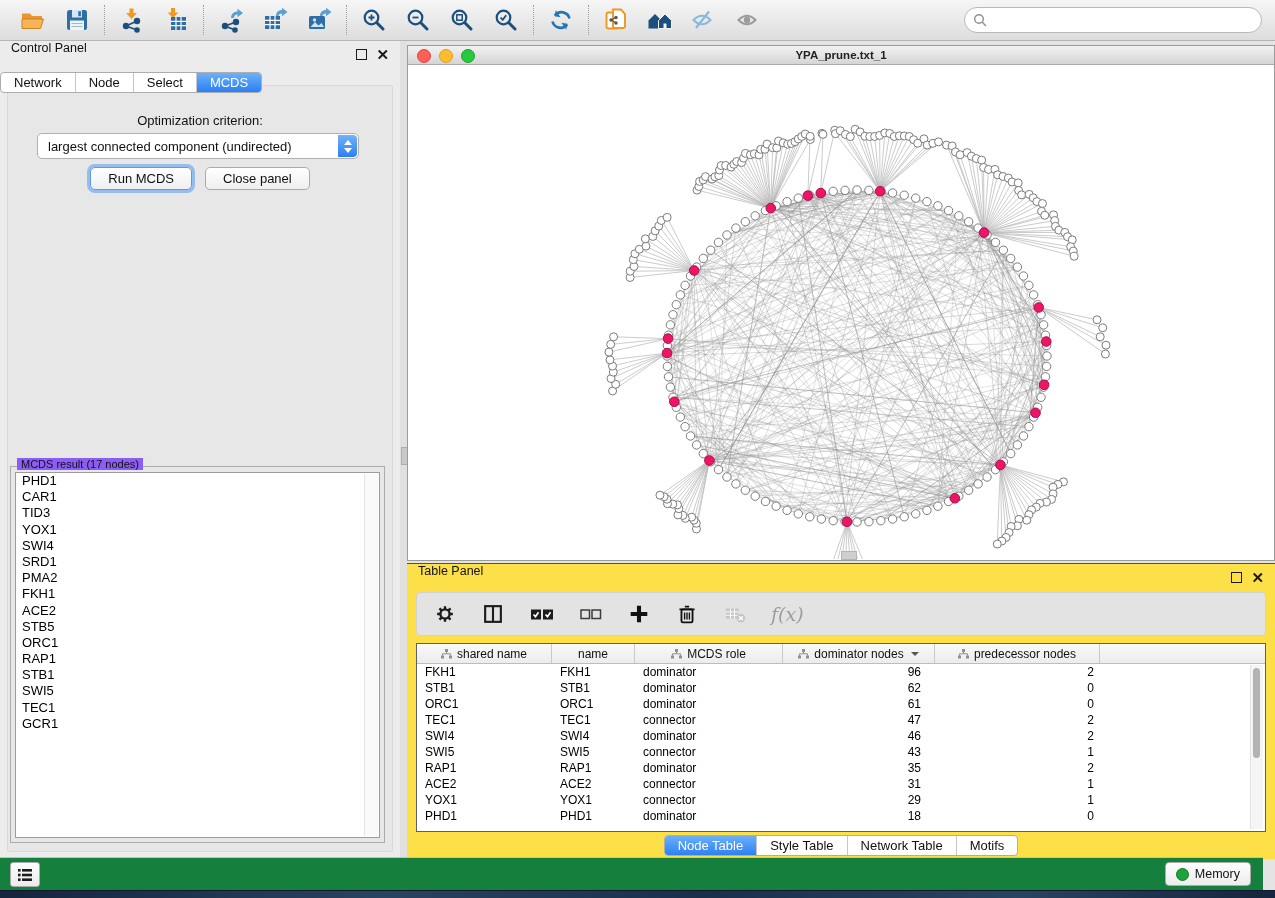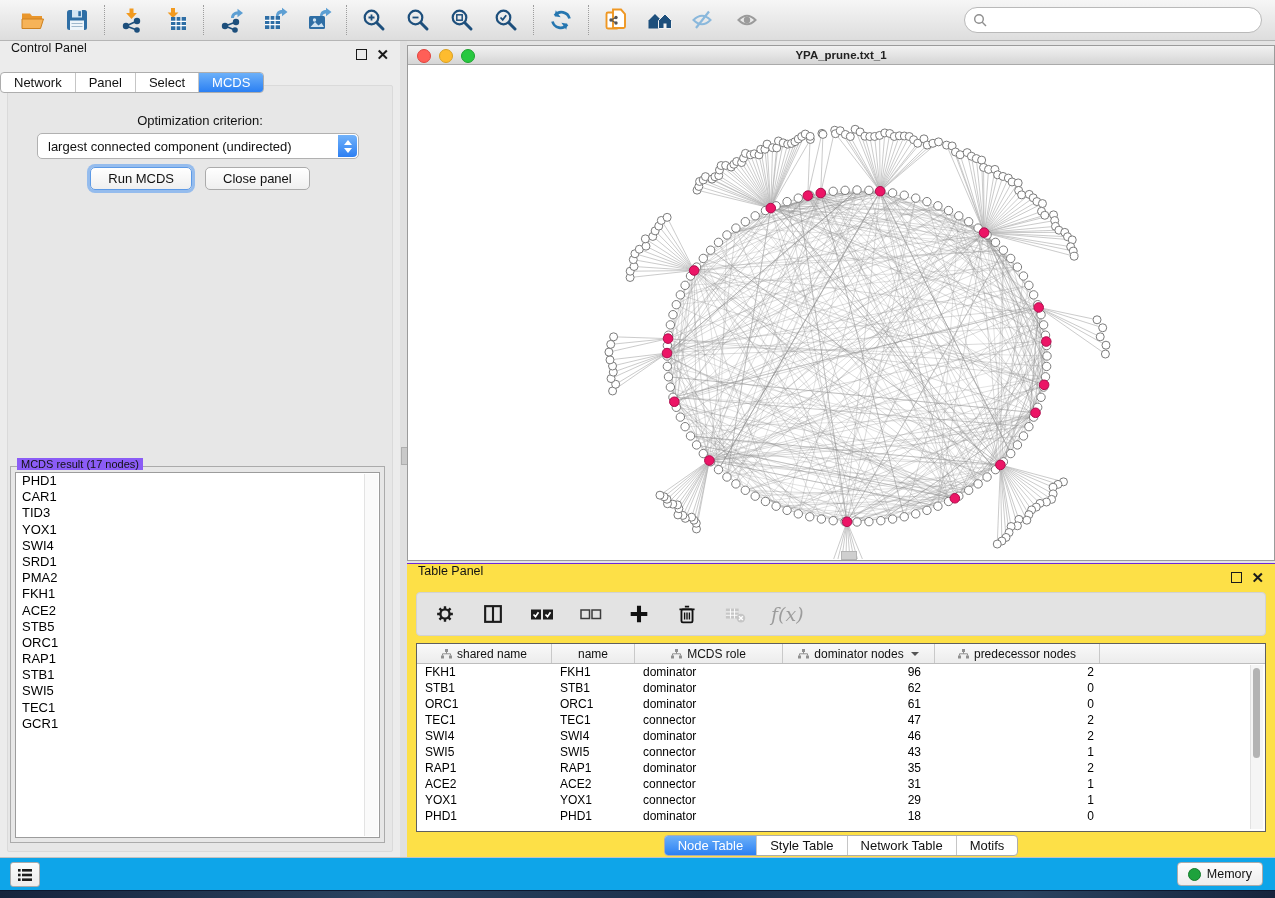--- a/index.html
+++ b/index.html
@@ -79,21 +79,21 @@
       color:#111;box-sizing:border-box;white-space:nowrap}
   .tr{display:flex;height:16px;align-items:center}
   .td{font-size:12px;color:#000;box-sizing:border-box;padding-left:8px;white-space:nowrap;overflow:hidden}
   .td.num{text-align:right;padding-left:0}
   .vscroll{position:absolute;right:2px;top:21px;bottom:2px;width:12px;background:#f5f5f5;border-left:1px solid #e2e2e2}
   .vthumb{position:absolute;left:2px;top:3px;width:7px;height:90px;background:#b3b3b3;border-radius:5px}
   .tp-tabs{position:absolute;left:0;right:0;bottom:3px;text-align:center}
   .sort-tri{width:0;height:0;border-left:4px solid transparent;border-right:4px solid transparent;border-top:4px solid #555;margin-left:2px}
 
   
-  .status{position:absolute;left:0;right:0;bottom:0;height:32px;background:#0ea5e9;border-top:1px solid #c2c2c2}
+  .status{position:absolute;left:0;right:12px;bottom:0;height:32px;background:#15803d;border-top:1px solid #c2c2c2}
   .list-btn{position:absolute;left:10px;top:4px;width:28px;height:23px;border:1px solid #ababab;border-radius:3px;
             background:linear-gradient(#fcfcfc,#ececec);display:flex;align-items:center;justify-content:center}
   .mem-btn{position:absolute;right:12px;top:4px;height:22px;border:1px solid #ababab;border-radius:4px;
            background:linear-gradient(#fdfdfd,#ededed);display:flex;align-items:center;gap:6px;padding:0 10px;font-size:12.5px;color:#111}
   .mem-dot{width:11px;height:11px;border-radius:50%;background:#1ea23c;border:1px solid #157a2c}
 </style>
 </head>
 <body>
 
 <div id="app">
@@ -250,21 +250,21 @@
       <span>Control Panel</span>
       <span class="win-btns">
         <span class="float-btn"></span>
         <span class="close-btn">✕</span>
       </span>
     </div>
     <div class="cp-body"></div>
     <div class="cp-tabs">
       <span class="seg">
         <div>Network</div>
-        <div>Panel</div>
+        <div>Node</div>
         <div>Select</div>
         <div class="active">MCDS</div>
       </span>
     </div>
     <div class="opt-label">Optimization criterion:</div>
     <div class="dropdown">
       <span class="dd-text">largest connected component (undirected)</span>
       <span class="dd-stepper">
           <span class="tri-up"></span>
           <span class="tri-dn"></span>

